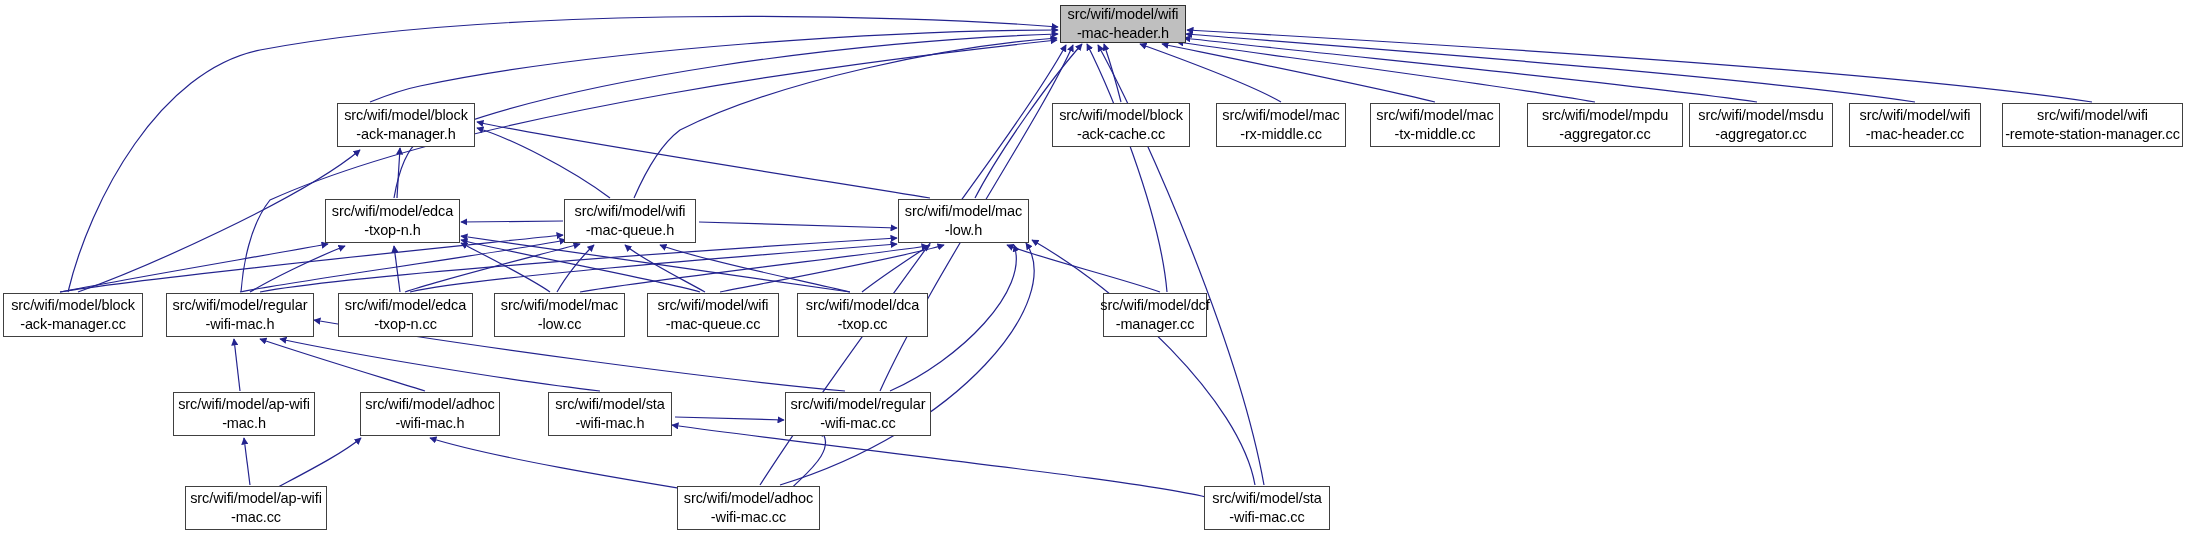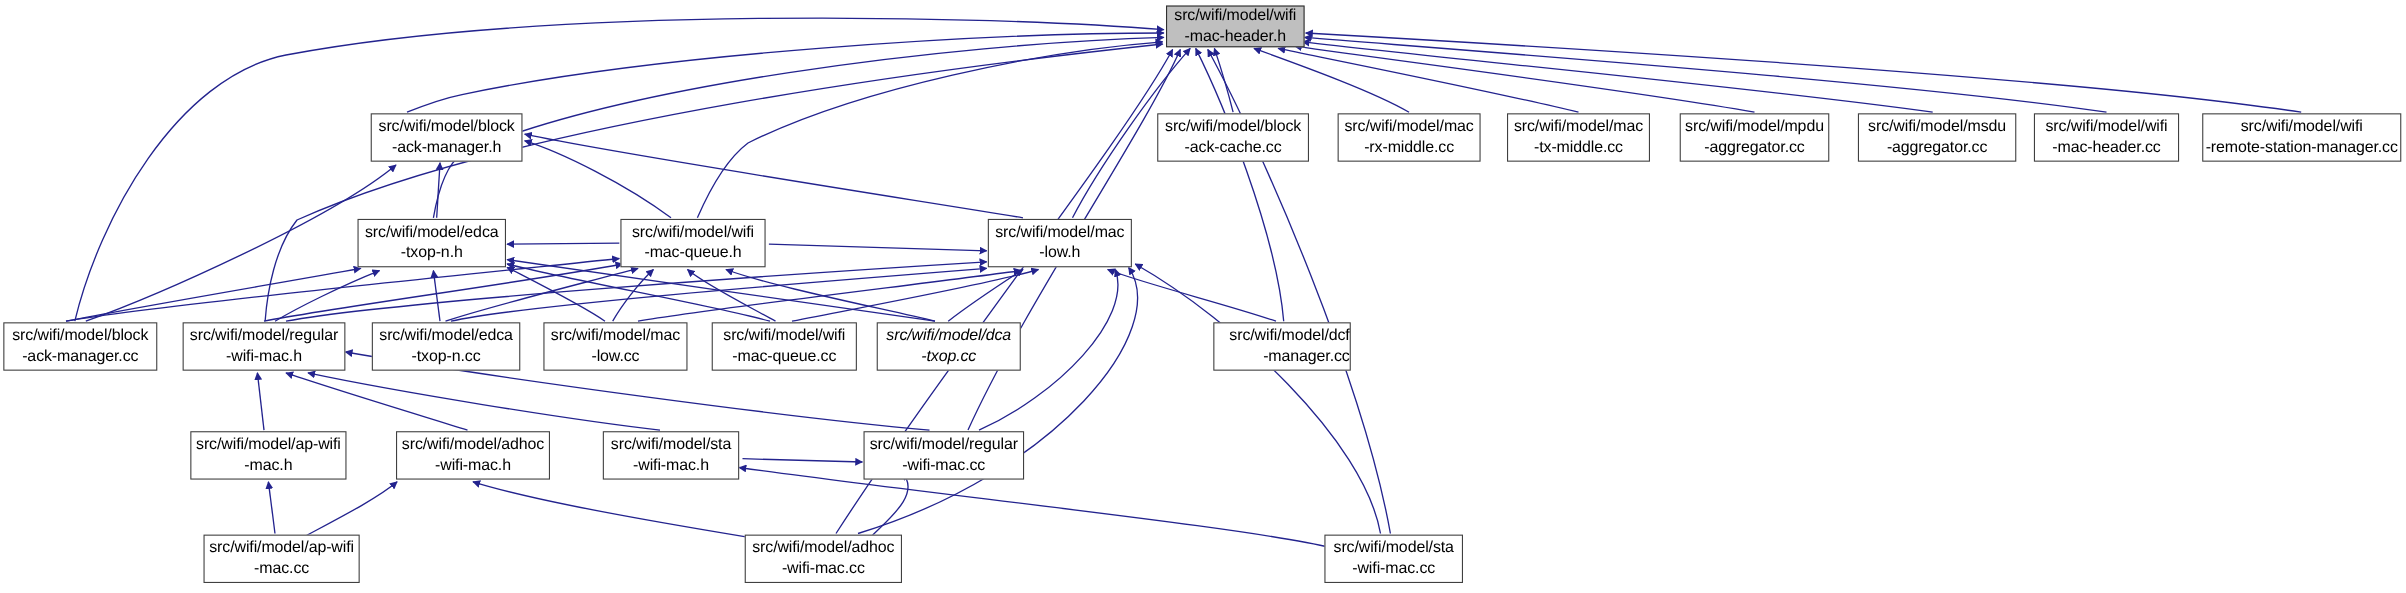--- a/index.html
+++ b/index.html
@@ -126,21 +126,21 @@
         <span class="l2">-ack-cache.cc</span>
       </div>
       <div class="gnode" style="left: 1216px; top: 103px; width: 130px; height: 44px;">
         <span class="l1">src/wifi/model/mac</span>
         <span class="l2">-rx-middle.cc</span>
       </div>
       <div class="gnode" style="left: 1370px; top: 103px; width: 130px; height: 44px;">
         <span class="l1">src/wifi/model/mac</span>
         <span class="l2">-tx-middle.cc</span>
       </div>
-      <div class="gnode" style="left: 1527px; top: 103px; width: 136px; height: 44px;">
+      <div class="gnode" style="left: 1527px; top: 103px; width: 156px; height: 44px;">
         <span class="l1">src/wifi/model/mpdu</span>
         <span class="l2">-aggregator.cc</span>
       </div>
       <div class="gnode" style="left: 1689px; top: 103px; width: 144px; height: 44px;">
         <span class="l1">src/wifi/model/msdu</span>
         <span class="l2">-aggregator.cc</span>
       </div>
       <div class="gnode" style="left: 1849px; top: 103px; width: 132px; height: 44px;">
         <span class="l1">src/wifi/model/wifi</span>
         <span class="l2">-mac-header.cc</span>
@@ -174,25 +174,25 @@
         <span class="l2">-txop-n.cc</span>
       </div>
       <div class="gnode" style="left: 494px; top: 293px; width: 131px; height: 44px;">
         <span class="l1">src/wifi/model/mac</span>
         <span class="l2">-low.cc</span>
       </div>
       <div class="gnode" style="left: 647px; top: 293px; width: 132px; height: 44px;">
         <span class="l1">src/wifi/model/wifi</span>
         <span class="l2">-mac-queue.cc</span>
       </div>
-      <div class="gnode" style="left: 797px; top: 293px; width: 131px; height: 44px; font-style: italic;">
+      <div class="gnode" style="left: 797px; top: 293px; width: 131px; height: 44px;">
         <span class="l1">src/wifi/model/dca</span>
         <span class="l2">-txop.cc</span>
       </div>
-      <div class="gnode" style="left: 1103px; top: 293px; width: 125px; height: 44px; align-items: flex-end;">
+      <div class="gnode" style="left: 1103px; top: 293px; width: 104px; height: 44px;">
         <span class="l1">src/wifi/model/dcf</span>
         <span class="l2">-manager.cc</span>
       </div>
       <div class="gnode" style="left: 173px; top: 392px; width: 142px; height: 44px;">
         <span class="l1">src/wifi/model/ap-wifi</span>
         <span class="l2">-mac.h</span>
       </div>
       <div class="gnode" style="left: 360px; top: 392px; width: 140px; height: 44px;">
         <span class="l1">src/wifi/model/adhoc</span>
         <span class="l2">-wifi-mac.h</span>

